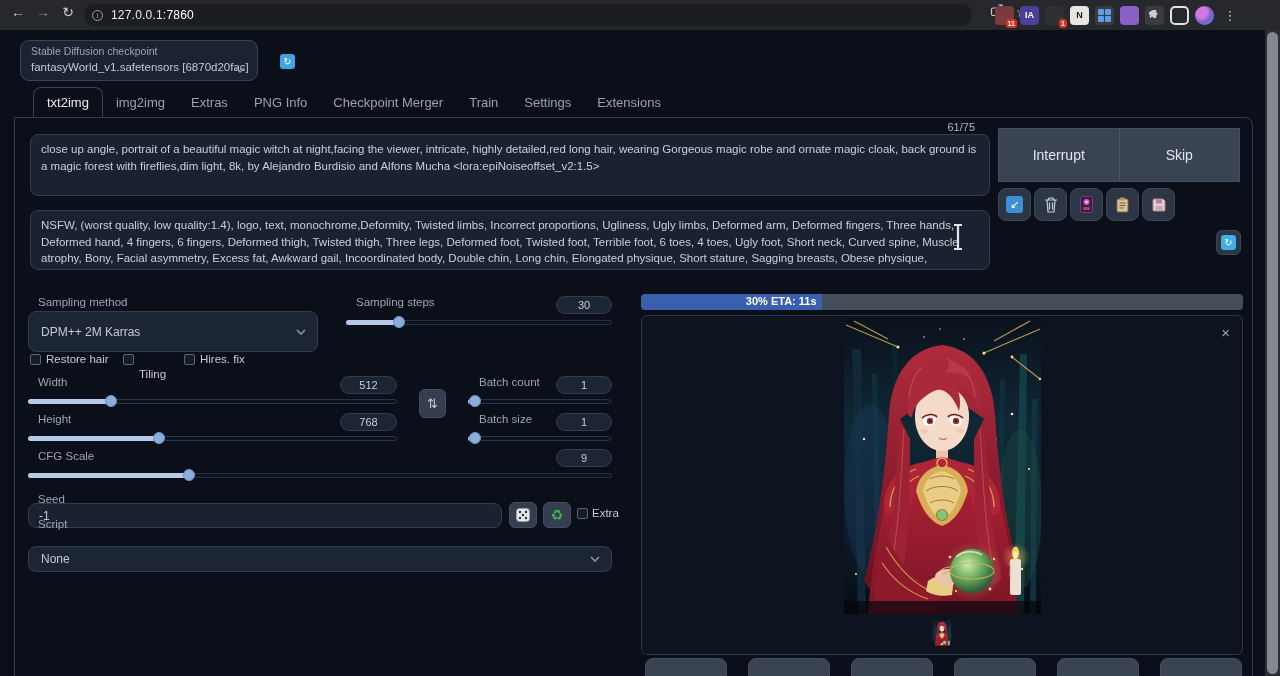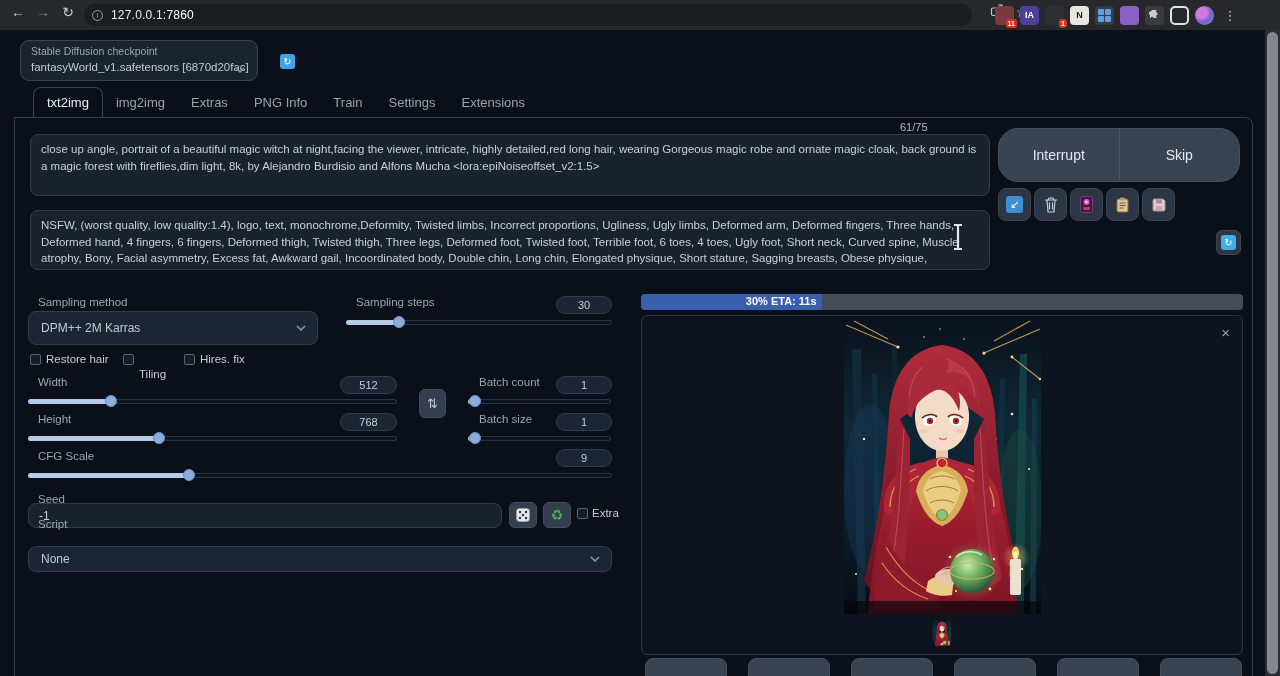--- a/index.html
+++ b/index.html
@@ -50,21 +50,21 @@
   
   .panel { position:absolute; left:14px; top:117px; width:1239px; height:600px; border:1px solid #333d4d;
     border-radius:0 8px 8px 8px; background:#0b0f19; }
 
   .ta { position:absolute; background:#1a2230; border:1px solid #323c4c; border-radius:8px; color:#c8cfda;
     font-size:11.5px; line-height:1.45; padding:6px 10px; resize:none; outline:none; overflow:hidden;
     font-family:"Liberation Sans","DejaVu Sans",sans-serif; }
   .counter { position:absolute; font-size:11px; color:#aeb6c2; }
 
   .bigbtns { position:absolute; left:998px; top:128px; width:242px; height:54px; background:#3a4352;
-    border:1px solid #454f60; border-radius:20px; display:flex; overflow:hidden; }
+    border:1px solid #454f60; border-radius:0; display:flex; overflow:hidden; }
   .bigbtns .b { flex:1; display:flex; align-items:center; justify-content:center; font-size:14px; color:#e2e6ed; cursor:default; }
   .bigbtns .div { width:1px; background:#4c5668; }
 
   .iconrow { position:absolute; left:998px; top:188px; display:flex; gap:3px; }
   .iconbtn { width:33px; height:33px; background:#2d3645; border:1px solid #3b4554; border-radius:8px;
     display:flex; align-items:center; justify-content:center; cursor:default; }
   .bluearrow { width:17px; height:17px; background:#3f8fd4; border-radius:3px; color:#fff; font-size:11px;
     display:flex; align-items:center; justify-content:center; }
   .cyansq { width:15px; height:15px; background:#3fb0e4; border-radius:3px; color:#fff; font-size:10px;
     display:flex; align-items:center; justify-content:center; }
@@ -320,28 +320,29 @@
         <polyline points="1,1 5,5 9,1"></polyline>
       </svg>
   </div>
   <div class="mini-refresh" style="left:280px;top:54px">↻</div>
 
   <div class="tabs">
     <div class="tab active">txt2img</div>
     <div class="tab">img2img</div>
     <div class="tab">Extras</div>
     <div class="tab">PNG Info</div>
+    <div class="tab">Checkpoint Merger</div>
     <div class="tab">Train</div>
     <div class="tab">Settings</div>
     <div class="tab">Extensions</div>
   </div>
 
   <div class="panel"></div>
 
-  <div class="counter" style="left:900px;top:121px;width:75px;text-align:left">61/75</div>
+  <div class="counter" style="left:900px;top:121px;width:75px;text-align:right">61/75</div>
   <textarea class="ta" style="left: 30px; top: 134px; width: 960px; height: 62px;" spellcheck="false">close up angle, portrait of a beautiful magic witch at night,facing the viewer, intricate, highly detailed,red long hair, wearing Gorgeous magic robe and ornate magic cloak, back ground is a magic forest with fireflies,dim light, 8k, by Alejandro Burdisio and Alfons Mucha &lt;lora:epiNoiseoffset_v2:1.5&gt;</textarea>
 
   <textarea class="ta" style="left: 30px; top: 210px; width: 960px; height: 60px;" spellcheck="false">NSFW, (worst quality, low quality:1.4), logo, text, monochrome,Deformity, Twisted limbs, Incorrect proportions, Ugliness, Ugly limbs, Deformed arm, Deformed fingers, Three hands, Deformed hand, 4 fingers, 6 fingers, Deformed thigh, Twisted thigh, Three legs, Deformed foot, Twisted foot, Terrible foot, 6 toes, 4 toes, Ugly foot, Short neck, Curved spine, Muscle atrophy, Bony, Facial asymmetry, Excess fat, Awkward gail, Incoordinated body, Double chin, Long chin, Elongated physique, Short stature, Sagging breasts, Obese physique, Emaciated</textarea>
 
   <div class="bigbtns">
     <div class="b">Interrupt</div>
     <div class="div"></div>
     <div class="b">Skip</div>
   </div>
 
@@ -376,21 +377,21 @@
           <rect x="3.5" y="8" width="7" height="5" fill="#c9a7b2"></rect>
         </svg>
     </div>
   </div>
 
   <div class="sq-btn" style="left:1216px;top:230px">
       <span class="cyansq">↻</span>
     </div>
 
   <div class="lbl" style="left:38px;top:296px">Sampling method</div>
-  <div class="dropdown" style="left:28px;top:311px;width:290px;height:34px">
+  <div class="dropdown" style="left:28px;top:311px;width:290px;height:41px">
     <span>DPM++ 2M Karras</span>
     <svg class="chev" width="10" height="6">
         <polyline points="1,1 5,5 9,1"></polyline>
       </svg>
   </div>
 
   <div class="lbl" style="left:356px;top:296px">Sampling steps</div>
   <div class="numbox" style="left:556px;top:296px;width:56px">30</div>
   <div class="slider" style="left:346px;top:316px;width:266px">
     <div class="track"></div>

